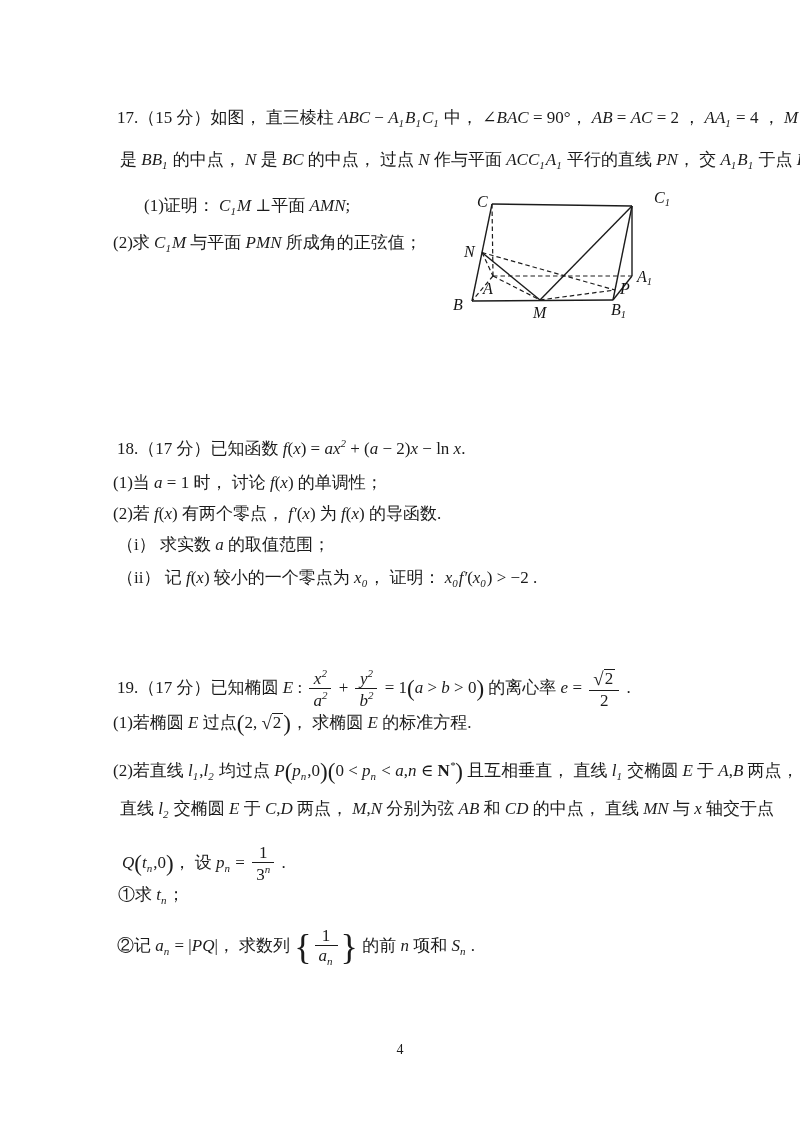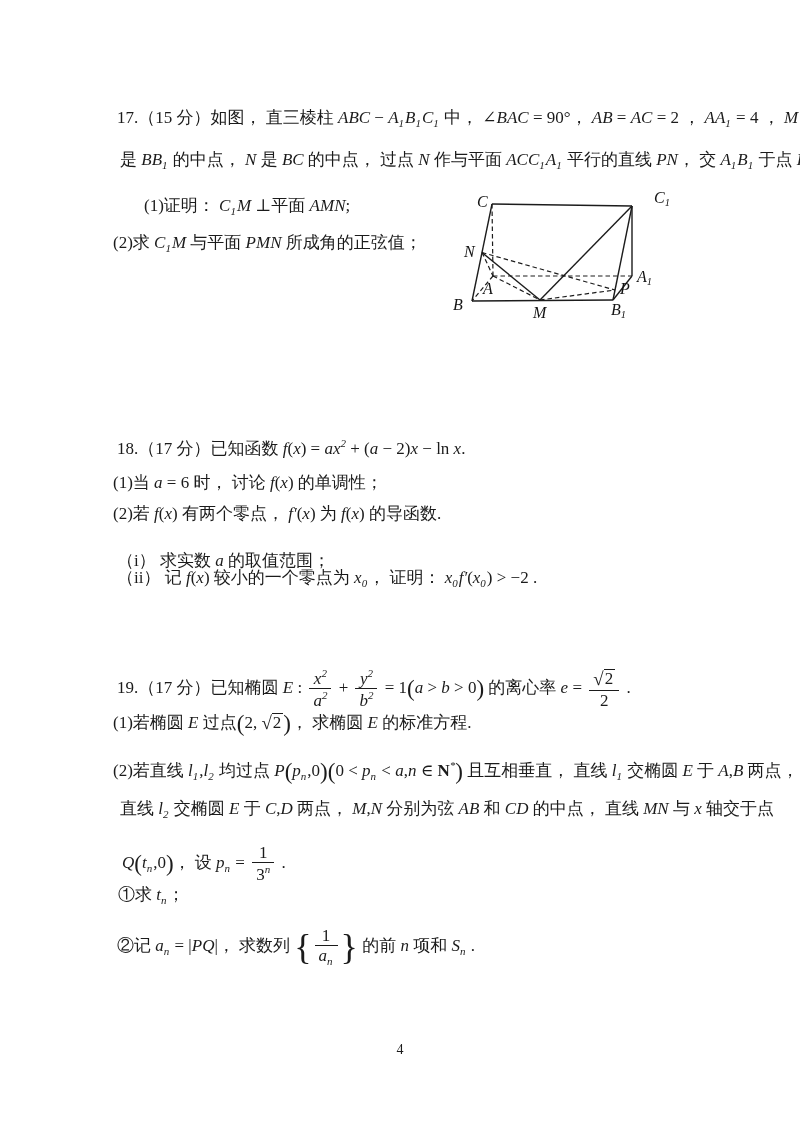--- a/index.html
+++ b/index.html
@@ -71,23 +71,23 @@
     <span class="flabel" style="left:14px;top:56px;"><span>N</span><sub></sub></span>
     <span class="flabel" style="left:3px;top:109px;"><span>B</span><sub></sub></span>
     <span class="flabel" style="left:33px;top:93px;"><span>A</span><sub></sub></span>
     <span class="flabel" style="left:83px;top:117px;"><span>M</span><sub></sub></span>
     <span class="flabel" style="left:161px;top:114px;"><span>B</span><sub>1</sub></span>
     <span class="flabel" style="left:170px;top:93px;"><span>P</span><sub></sub></span>
     <span class="flabel" style="left:187px;top:81px;"><span>A</span><sub>1</sub></span>
   </div>
 
   <div class="line" style="left:117px;top:432px;"><span class="tc">18.（17 分）已知函数 </span><span class="ti">f</span><span class="tc">(</span><span class="ti">x</span><span class="tc">) = </span><span class="ti">ax</span><span class="tsup">2</span><span class="tc"> + (</span><span class="ti">a</span><span class="tc"> − 2)</span><span class="ti">x</span><span class="tc"> − ln </span><span class="ti">x</span><span class="tc">.</span></div>
-  <div class="line" style="left:113px;top:471px;"><span class="tc">(1)当 </span><span class="ti">a</span><span class="tc"> = 6 时， 讨论 </span><span class="ti">f</span><span class="tc">(</span><span class="ti">x</span><span class="tc">) 的单调性；</span></div>
+  <div class="line" style="left:113px;top:471px;"><span class="tc">(1)当 </span><span class="ti">a</span><span class="tc"> = 1 时， 讨论 </span><span class="ti">f</span><span class="tc">(</span><span class="ti">x</span><span class="tc">) 的单调性；</span></div>
   <div class="line" style="left:113px;top:502px;"><span class="tc">(2)若 </span><span class="ti">f</span><span class="tc">(</span><span class="ti">x</span><span class="tc">) 有两个零点， </span><span class="ti">f′</span><span class="tc">(</span><span class="ti">x</span><span class="tc">) 为 </span><span class="ti">f</span><span class="tc">(</span><span class="ti">x</span><span class="tc">) 的导函数.</span></div>
-  <div class="line" style="left:117px;top:549px;"><span class="tc">（i） 求实数 </span><span class="ti">a</span><span class="tc"> 的取值范围；</span></div>
+  <div class="line" style="left:117px;top:533px;"><span class="tc">（i） 求实数 </span><span class="ti">a</span><span class="tc"> 的取值范围；</span></div>
   <div class="line" style="left:117px;top:566px;"><span class="tc">（ii） 记 </span><span class="ti">f</span><span class="tc">(</span><span class="ti">x</span><span class="tc">) 较小的一个零点为 </span><span class="ti">x</span><span class="tsub">0</span><span class="tc">， 证明： </span><span class="ti">x</span><span class="tsub">0</span><span class="ti">f′</span><span class="tc">(</span><span class="ti">x</span><span class="tsub">0</span><span class="tc">) &gt; −2 .</span></div>
 
   <div class="line" style="left:117px;top:661px;"><span class="tc">19.（17 分）已知椭圆 </span><span class="ti">E</span><span class="tc"> : </span><span class="tfrac"><span class="fn"><span class="ti">x</span><span class="tsup">2</span></span><span class="fd"><span class="ti">a</span><span class="tsup">2</span></span></span><span class="tc"> + </span><span class="tfrac"><span class="fn"><span class="ti">y</span><span class="tsup">2</span></span><span class="fd"><span class="ti">b</span><span class="tsup">2</span></span></span><span class="tc"> = 1</span><span class="tbp">(</span><span class="ti">a</span><span class="tc"> &gt; </span><span class="ti">b</span><span class="tc"> &gt; 0</span><span class="tbp">)</span><span class="tc"> 的离心率 </span><span class="ti">e</span><span class="tc"> = </span><span class="tfrac"><span class="fn"><span class="tsqrt"><span class="rg">√</span><span class="rb"><span class="tc">2</span></span></span></span><span class="fd"><span class="tc">2</span></span></span><span class="tc"> .</span></div>
   <div class="line" style="left:113px;top:711px;"><span class="tc">(1)若椭圆 </span><span class="ti">E</span><span class="tc"> 过点</span><span class="tbp">(</span><span class="tc">2, </span><span class="tsqrt"><span class="rg">√</span><span class="rb"><span class="tc">2</span></span></span><span class="tbp">)</span><span class="tc">， 求椭圆 </span><span class="ti">E</span><span class="tc"> 的标准方程.</span></div>
   <div class="line" style="left:113px;top:754px;"><span class="tc">(2)若直线 </span><span class="ti">l</span><span class="tsub">1</span><span class="tc">,</span><span class="ti">l</span><span class="tsub">2</span><span class="tc"> 均过点 </span><span class="ti">P</span><span class="tbp">(</span><span class="ti">p</span><span class="tsub">n</span><span class="tc">,0</span><span class="tbp">)</span><span class="tbp">(</span><span class="tc">0 &lt; </span><span class="ti">p</span><span class="tsub">n</span><span class="tc"> &lt; </span><span class="ti">a</span><span class="tc">,</span><span class="ti">n</span><span class="tc"> ∈ </span><span class="tbold">N</span><span class="tsup">*</span><span class="tbp">)</span><span class="tc"> 且互相垂直， 直线 </span><span class="ti">l</span><span class="tsub">1</span><span class="tc"> 交椭圆 </span><span class="ti">E</span><span class="tc"> 于 </span><span class="ti">A</span><span class="tc">,</span><span class="ti">B</span><span class="tc"> 两点，</span></div>
   <div class="line" style="left:120px;top:797px;"><span class="tc">直线 </span><span class="ti">l</span><span class="tsub">2</span><span class="tc"> 交椭圆 </span><span class="ti">E</span><span class="tc"> 于 </span><span class="ti">C</span><span class="tc">,</span><span class="ti">D</span><span class="tc"> 两点， </span><span class="ti">M</span><span class="tc">,</span><span class="ti">N</span><span class="tc"> 分别为弦 </span><span class="ti">AB</span><span class="tc"> 和 </span><span class="ti">CD</span><span class="tc"> 的中点， 直线 </span><span class="ti">MN</span><span class="tc"> 与 </span><span class="ti">x</span><span class="tc"> 轴交于点</span></div>
   <div class="line" style="left:122px;top:837px;"><span class="ti">Q</span><span class="tbp">(</span><span class="ti">t</span><span class="tsub">n</span><span class="tc">,0</span><span class="tbp">)</span><span class="tc">， 设 </span><span class="ti">p</span><span class="tsub">n</span><span class="tc"> = </span><span class="tfrac"><span class="fn"><span class="tc">1</span></span><span class="fd"><span class="tc">3</span><span class="tsup">n</span></span></span><span class="tc"> .</span></div>
   <div class="line" style="left:118px;top:883px;"><span class="tc">①求 </span><span class="ti">t</span><span class="tsub">n</span><span class="tc">；</span></div>
   <div class="line" style="left:117px;top:920px;"><span class="tc">②记 </span><span class="ti">a</span><span class="tsub">n</span><span class="tc"> = |</span><span class="ti">PQ</span><span class="tc">|， 求数列 </span><span class="tbb">{</span><span class="tfrac"><span class="fn"><span class="tc">1</span></span><span class="fd"><span class="ti">a</span><span class="tsub">n</span></span></span><span class="tbb">}</span><span class="tc"> 的前 </span><span class="ti">n</span><span class="tc"> 项和 </span><span class="ti">S</span><span class="tsub">n</span><span class="tc"> .</span></div>
 

